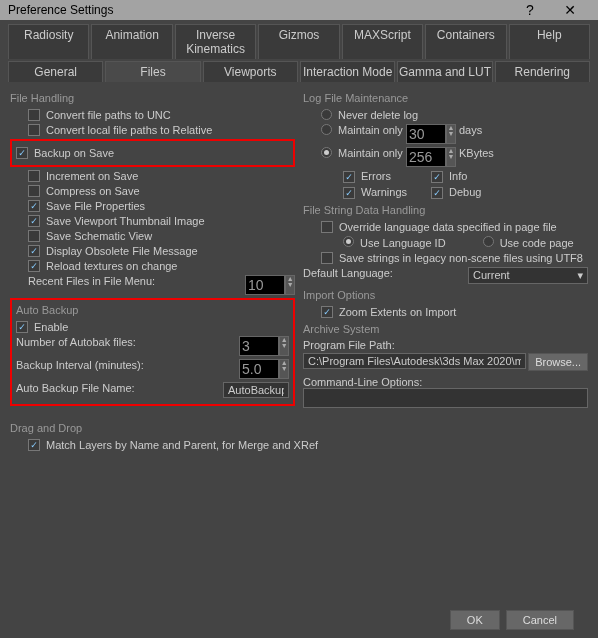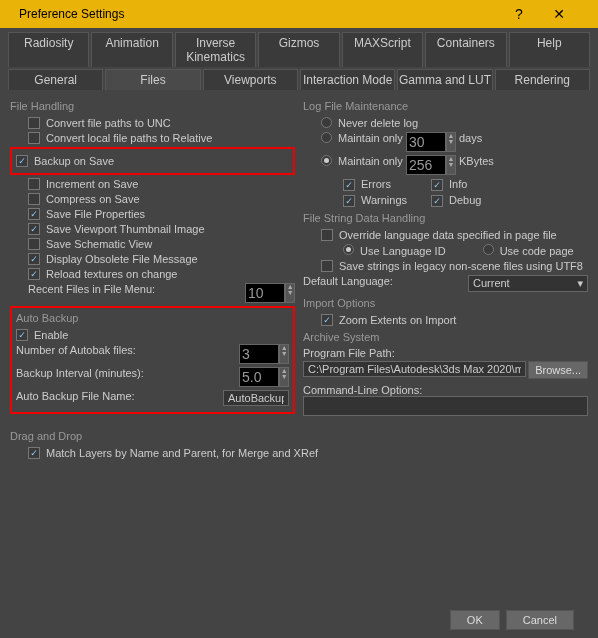--- a/index.html
+++ b/index.html
@@ -1,17 +1,17 @@
 <!DOCTYPE html>
 <html><head>
 <meta charset="utf-8">
 <style>
 *{margin:0;padding:0;box-sizing:border-box;font-family:"Segoe UI",Tahoma,sans-serif;font-size:11px}
 body{background:#444;width:598px;height:638px;color:#ccc;overflow:hidden}
-.titlebar{background:#eab308;height:28px;display:flex;align-items:center;padding:0 19px;color:#000}
+.titlebar{background:#a3a3a3;height:20px;display:flex;align-items:center;padding:0 8px;color:#000}
 .titlebar .title{flex:1;font-size:12px}
 .titlebar .btn{width:40px;text-align:center;font-size:14px;cursor:pointer}
 .tabs{display:flex;flex-wrap:wrap;background:#444;padding:4px 8px 0 8px;gap:2px}
 .tab{padding:3px 0;text-align:center;background:#3a3a3a;border:1px solid #555;border-bottom:none;cursor:pointer;color:#ccc;font-size:12px}
 .tabrow1 .tab{flex:1}
 .tabrow2{width:100%;display:flex;gap:2px}
 .tabrow2 .tab{flex:1}
 .tab.active{background:#4a4a4a}
 .content{display:flex;padding:6px 10px;gap:8px}
 .col{flex:1}

